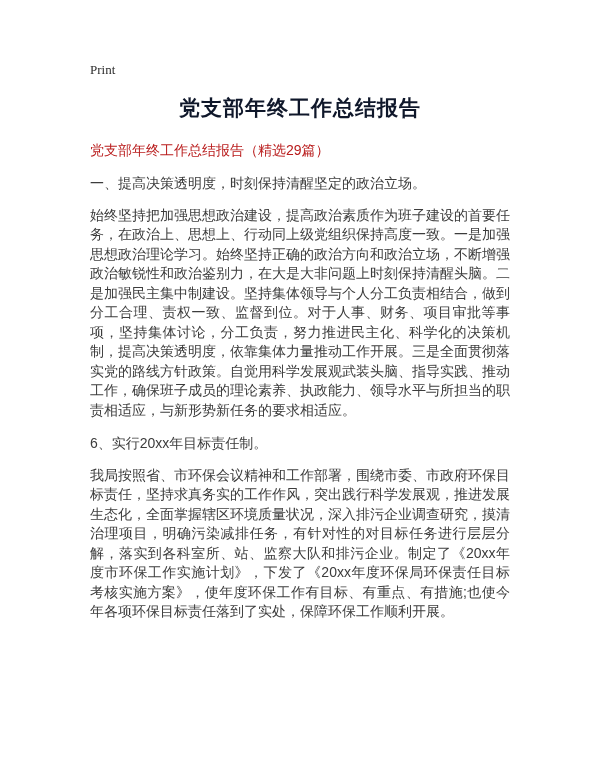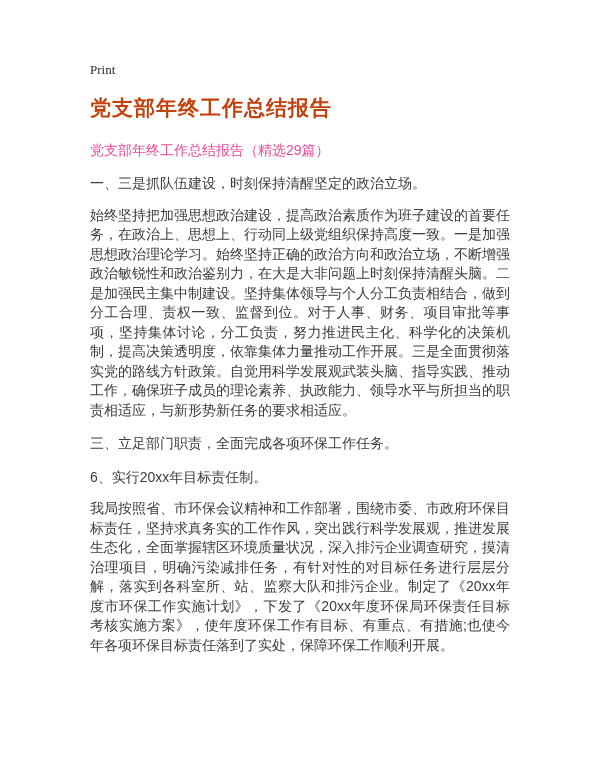--- a/index.html
+++ b/index.html
@@ -22,29 +22,30 @@
     background: #ffffff;
   }
   .print-link {
     font-family: "Liberation Serif", serif;
     font-size: 13px;
     color: #2e2e2e;
     display: inline-block;
     cursor: pointer;
   }
   .doc-title {
+    text-align: center;
     font-size: 21px;
     font-weight: bold;
-    color: #c2410c;
+    color: #0f172a;
     letter-spacing: 1px;
     margin-top: 16px;
   }
   .doc-subtitle {
     font-size: 14px;
-    color: #ec4899;
+    color: #b91c1c;
     margin-top: 20px;
   }
   .doc-section-title {
     font-size: 15px;
     font-weight: bold;
     color: #2f2f2f;
     margin-top: 13px;
   }
   .block {
     font-size: 14px;
@@ -63,27 +64,26 @@
 
 <div class="page">
 
   <span class="print-link">Print</span>
 
   <div class="doc-title">党支部年终工作总结报告</div>
 
   <div class="doc-subtitle">党支部年终工作总结报告（精选29篇）</div>
 
 
-  <p class="block heading">一、三是抓队伍建设，时刻保持清醒坚定的政治立场。</p>
+  <p class="block heading">一、提高决策透明度，时刻保持清醒坚定的政治立场。</p>
 
   <p class="block">始终坚持把加强思想政治建设，提高政治素质作为班子建设的首要任务，在政治上、思想上、行动同上级党组织保持高度一致。一是加强思想政治理论学习。始终坚持正确的政治方向和政治立场，不断增强政治敏锐性和政治鉴别力，在大是大非问题上时刻保持清醒头脑。二是加强民主集中制建设。坚持集体领导与个人分工负责相结合，做到分工合理、责权一致、监督到位。对于人事、财务、项目审批等事项，坚持集体讨论，分工负责，努力推进民主化、科学化的决策机制，提高决策透明度，依靠集体力量推动工作开展。三是全面贯彻落实党的路线方针政策。自觉用科学发展观武装头脑、指导实践、推动工作，确保班子成员的理论素养、执政能力、领导水平与所担当的职责相适应，与新形势新任务的要求相适应。</p>
 
 
 
-  <p class="block heading">三、立足部门职责，全面完成各项环保工作任务。</p>
 
   <p class="block heading">6、实行20xx年目标责任制。</p>
 
   <p class="block">我局按照省、市环保会议精神和工作部署，围绕市委、市政府环保目标责任，坚持求真务实的工作作风，突出践行科学发展观，推进发展生态化，全面掌握辖区环境质量状况，深入排污企业调查研究，摸清治理项目，明确污染减排任务，有针对性的对目标任务进行层层分解，落实到各科室所、站、监察大队和排污企业。制定了《20xx年度市环保工作实施计划》，下发了《20xx年度环保局环保责任目标考核实施方案》，使年度环保工作有目标、有重点、有措施;也使今年各项环保目标责任落到了实处，保障环保工作顺利开展。</p>
 
   
 
 </div>
 
 </body></html>

